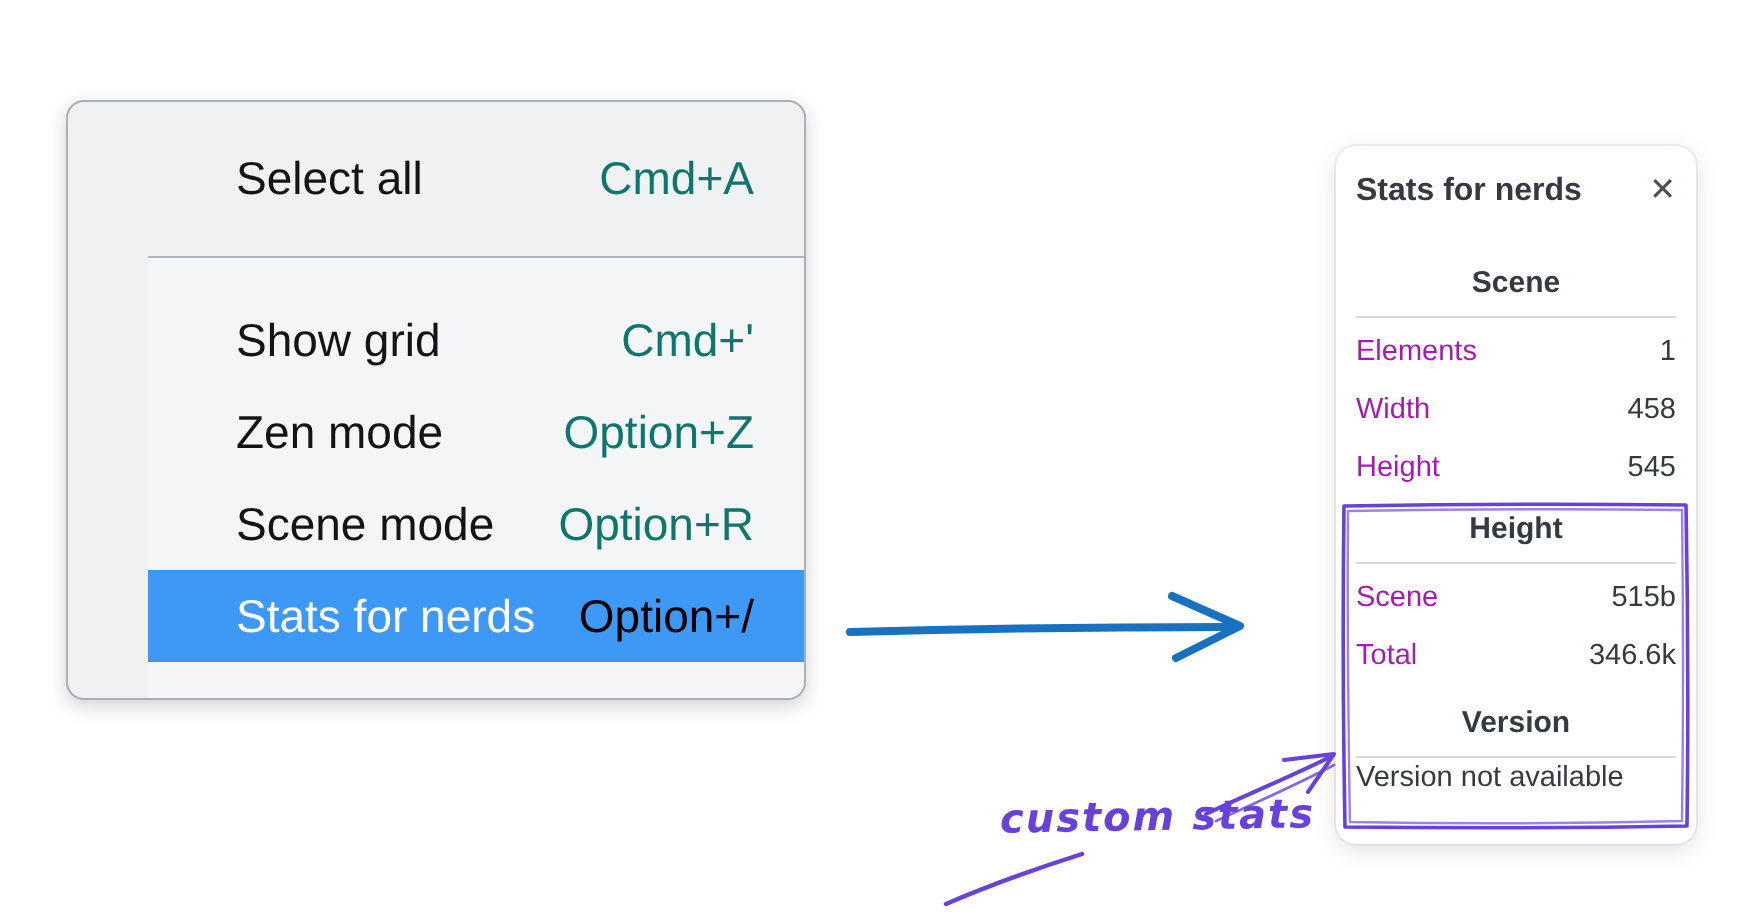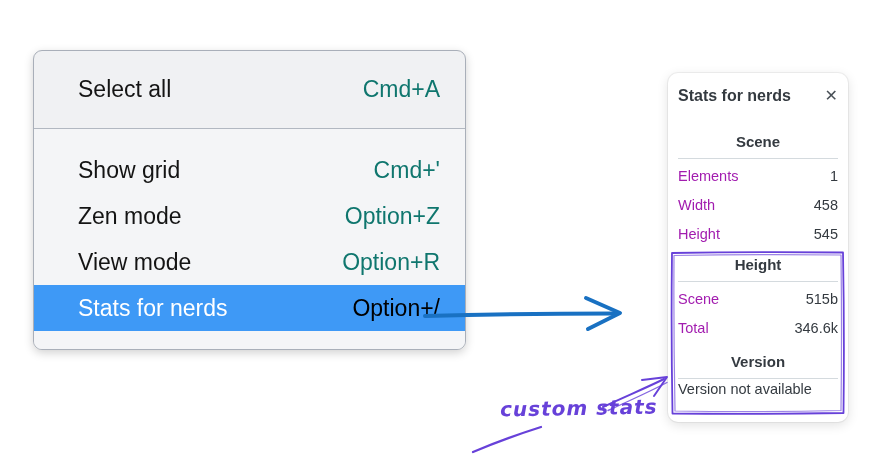--- a/index.html
+++ b/index.html
@@ -9,29 +9,30 @@
     width: 873px;
     height: 461px;
     background: #ffffff;
     overflow: hidden;
   }
 
   
   .menu {
     position: absolute;
     left: 33px; top: 50px;
-    width: 433px; height: 300px;
+    width: 370px; height: 300px;
     box-sizing: border-box;
     background: #f0f1f3;
     border: 1px solid #a9afb9;
     border-radius: 9px;
     box-shadow: 0 3px 10px rgba(0,0,0,0.18);
     font-size: 23px;
     color: #141414;
     overflow: hidden;
+    padding-left: 40px;
   }
   .menu-section-top { padding: 15px 0 16px 0; }
   .menu-divider { height: 1px; background: #b2b8c1; }
   .menu-section-bottom { padding: 18px 0 19px 0; background: #f4f5f7; }
   .menu-item {
     height: 46px;
     display: flex;
     align-items: center;
     justify-content: space-between;
     padding: 0 25px 0 44px;
@@ -131,21 +132,21 @@
     <div class="menu-section-bottom">
       <div class="menu-item">
         <span>Show grid</span>
         <span class="shortcut">Cmd+'</span>
       </div>
       <div class="menu-item">
         <span>Zen mode</span>
         <span class="shortcut">Option+Z</span>
       </div>
       <div class="menu-item">
-        <span>View mode</span>
+        <span>Scene mode</span>
         <span class="shortcut">Option+R</span>
       </div>
       <div class="menu-item highlighted">
         <span>Stats for nerds</span>
         <span class="shortcut">Option+/</span>
       </div>
     </div>
   </div>
 
   <div class="panel">

